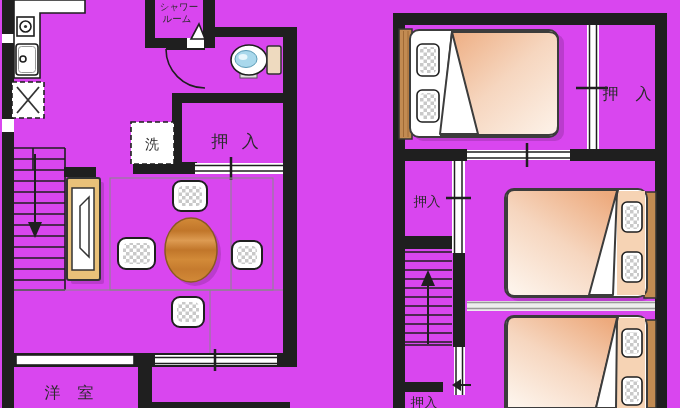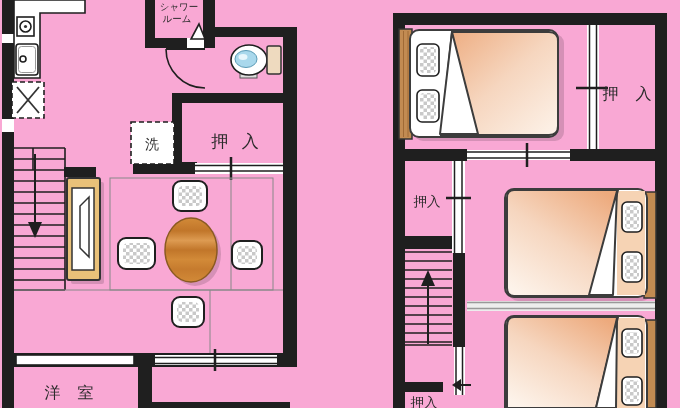--- a/index.html
+++ b/index.html
@@ -1,16 +1,16 @@
 <!DOCTYPE html>
 <html style="--wall: #1f1f1f; --floor_line: #888888; --text: #2b2b2b; --table_wood: #d28a38; --table_wood_dark: #c1762a; --cabinet_wood: #e9c179; --headboard_wood: #c28b52; --blanket_peach: #edaa7d; --blanket_fade: #fdf3ea; --pillow_check: #c9c9c9; --toilet_water: #a9d8ec; --toilet_tank: #eedabf;"><head>
 <meta charset="utf-8">
 <style>
   html,body{margin:0;padding:0;background:#ffffff;}
-  #stage{position:relative;width:680px;height:408px;background:#f9a8d4;overflow:hidden;}
+  #stage{position:relative;width:680px;height:408px;background:#d946ef;overflow:hidden;}
   svg{display:block;}
   svg text{font-family:"DejaVu Sans",sans-serif;fill:var(--text);}
   .wall{fill:var(--wall);}
   .ln{stroke:var(--wall);stroke-width:1.6;fill:none;}
   .ln2{stroke:var(--wall);stroke-width:2;fill:none;}
   .thin{stroke:var(--floor_line);stroke-width:1;fill:none;}
   .white{fill:#fff;}
   .fix{fill:#fff;stroke:var(--wall);stroke-width:1.6;}
   .dash{fill:#fff;stroke:var(--wall);stroke-width:1.6;stroke-dasharray:5 3;}
   .chair{fill:#fff;stroke:var(--wall);stroke-width:2;}

